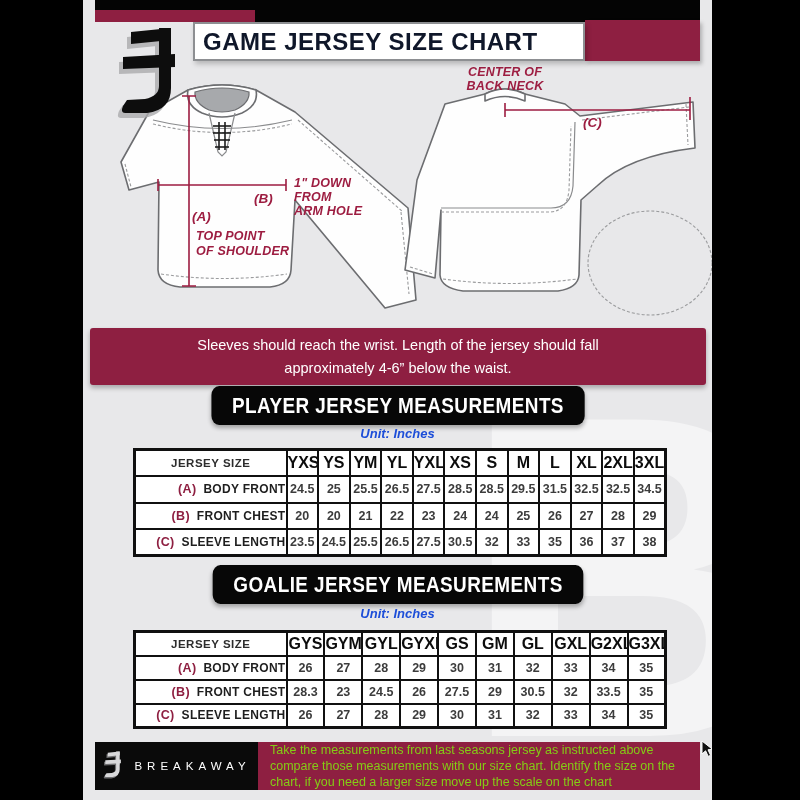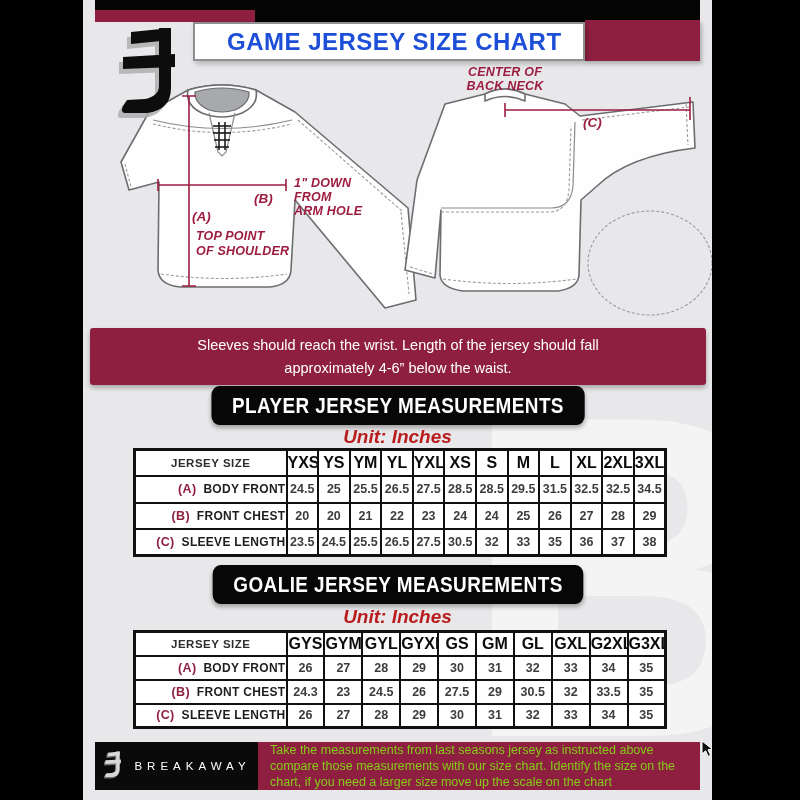--- a/index.html
+++ b/index.html
@@ -24,21 +24,21 @@
   
   .hdr-black-bar{position:absolute;left:12px;top:0;width:605px;height:22px;background:#040404;z-index:3;}
   .hdr-maroon-seg{position:absolute;left:12px;top:10px;width:160px;height:12px;background:var(--maroon);z-index:4;}
   .hdr-maroon-block{position:absolute;left:502px;top:20px;width:115px;height:41px;background:var(--maroon);z-index:3;box-shadow:2px 3px 4px rgba(0,0,0,.25);}
   .title-box{
     position:absolute;left:110px;top:22px;width:392px;height:39px;background:#fff;
     border:2px solid #8D8F92;z-index:5;display:flex;align-items:center;
     box-shadow:2px 3px 5px rgba(0,0,0,.22);
   }
   .title-box span{
-    padding-left:32px;font-size:24px;font-weight:800;color:#1d4ed8;letter-spacing:.5px;
+    padding-left:8px;font-size:24px;font-weight:800;color:#0f172a;letter-spacing:.5px;
     transform:scaleY(1.02);white-space:nowrap;
   }
   .brand-logo{position:absolute;left:30px;top:26px;z-index:6;}
   
   .diagram{position:absolute;left:0;top:60px;z-index:2;}
   .jersey{fill:#FEFEFE;stroke:#6C6D70;stroke-width:1.6;stroke-linejoin:round;}
   .seam{fill:none;stroke:#9B9C9E;stroke-width:1.1;stroke-dasharray:3 2;}
   .solidseam{fill:none;stroke:#8A8B8D;stroke-width:1.2;}
   .collar-in{fill:#A7A9AC;stroke:#6C6D70;stroke-width:1.2;}
   .lace{stroke:#1C1C1C;stroke-width:1.6;}
@@ -54,21 +54,21 @@
   .notice span{display:block;max-width:478px;text-align:center;color:#fff;font-size:14.5px;font-weight:500;line-height:1.55;}
   
   .section-banner{
     position:absolute;left:50%;transform:translateX(-50%) scaleX(.86);
     height:39px;line-height:39px;padding:0 24px;background:#070707;border-radius:9px;
     color:#fff;font-size:22px;font-weight:800;letter-spacing:.5px;white-space:nowrap;z-index:4;
     box-shadow:0 3px 5px rgba(0,0,0,.3);
   }
   #player-banner{top:386px;}
   #goalie-banner{top:565px;}
-  .unit-line{position:absolute;left:0;width:100%;text-align:center;font-style:italic;font-weight:700;font-size:19px;color:#b91c1c;z-index:4;}
+  .unit-line{position:absolute;left:0;width:100%;text-align:center;font-style:italic;font-weight:700;font-size:13px;color:#1d4ed8;z-index:4;}
   #player-unit{top:426px;}
   #goalie-unit{top:606px;}
   
   .size-table-wrap{position:absolute;left:50px;width:534px;z-index:4;}
   #player-table{top:448px;}
   #goalie-table{top:630px;}
   .size-table-wrap table{width:100%;border-collapse:collapse;table-layout:fixed;background:#fff;border:3px solid #101010;}
   .size-table-wrap th,.size-table-wrap td{border:2px solid #101010;text-align:center;overflow:hidden;}
   .size-table-wrap col.lblcol{width:152px;}
   #player-table tr{height:26.5px;}
@@ -315,21 +315,21 @@
             <td>29</td>
             <td>30</td>
             <td>31</td>
             <td>32</td>
             <td>33</td>
             <td>34</td>
             <td>35</td>
           </tr>
           <tr>
             <td class="rowlbl"><span class="rowkey">(B)</span><span>FRONT CHEST</span></td>
-            <td>24.3</td>
+            <td>28.3</td>
             <td>23</td>
             <td>24.5</td>
             <td>26</td>
             <td>27.5</td>
             <td>29</td>
             <td>30.5</td>
             <td>32</td>
             <td>33.5</td>
             <td>35</td>
           </tr>

